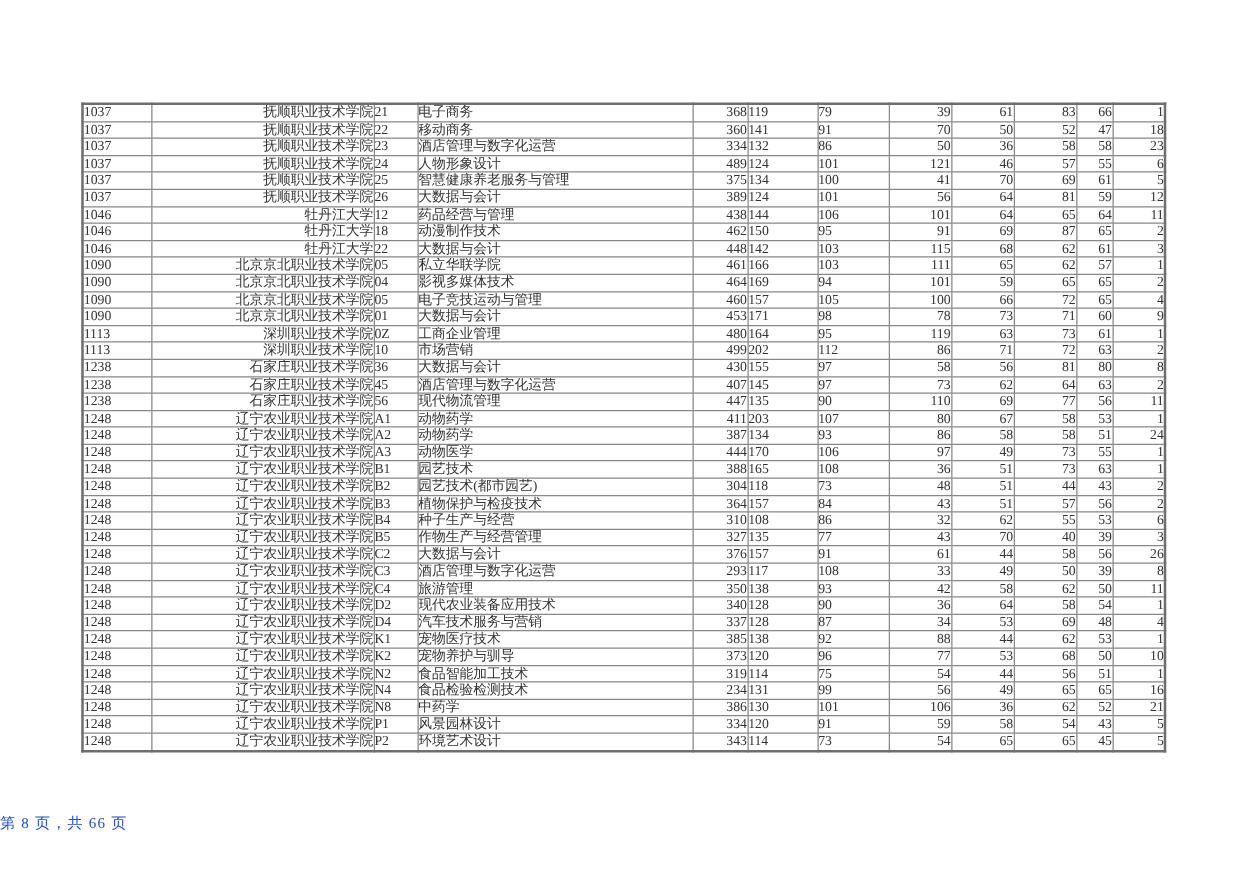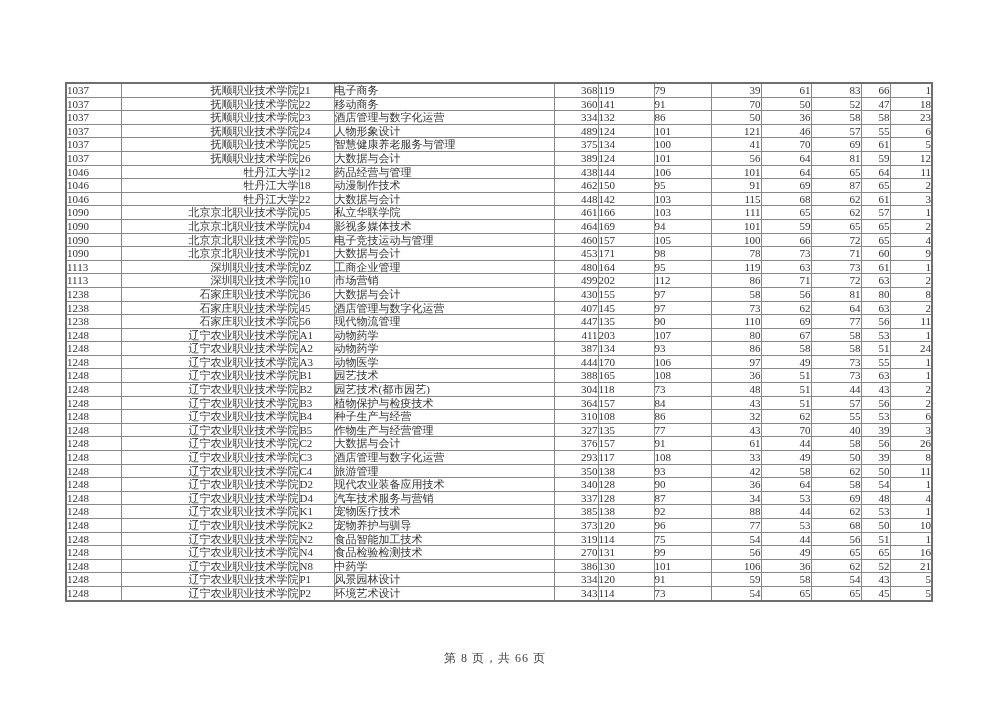--- a/index.html
+++ b/index.html
@@ -46,23 +46,23 @@
   td.c4 { text-align: right; padding-right: 5px; font-family: Liberation Serif, serif; }
   td.c5 { text-align: left; padding-left: 3px; }
   td.c6 { text-align: left; padding-left: 4px; }
   td.c7, td.c8, td.c9, td.c10, td.c11 { text-align: right; padding-right: 3px; }
 
   .footer {
     position: absolute;
     top: 650px;
     left: 0;
     width: 990px;
-    text-align: center;
+    text-align: left;
     font-size: 12px;
-    color: #404040;
+    color: #1d4ed8;
     letter-spacing: 1px;
   }
 </style>
 </head>
 <body>
 
 <div class="page">
   <table class="score-table">
     <colgroup>
       <col style="width:55px">
@@ -553,21 +553,21 @@
           <td class="c8">44</td>
           <td class="c9">56</td>
           <td class="c10">51</td>
           <td class="c11">1</td>
         </tr>
         <tr>
           <td class="c0">1248</td>
           <td class="c1">辽宁农业职业技术学院</td>
           <td class="c2">N4</td>
           <td class="c3">食品检验检测技术</td>
-          <td class="c4">270</td>
+          <td class="c4">234</td>
           <td class="c5">131</td>
           <td class="c6">99</td>
           <td class="c7">56</td>
           <td class="c8">49</td>
           <td class="c9">65</td>
           <td class="c10">65</td>
           <td class="c11">16</td>
         </tr>
         <tr>
           <td class="c0">1248</td>

